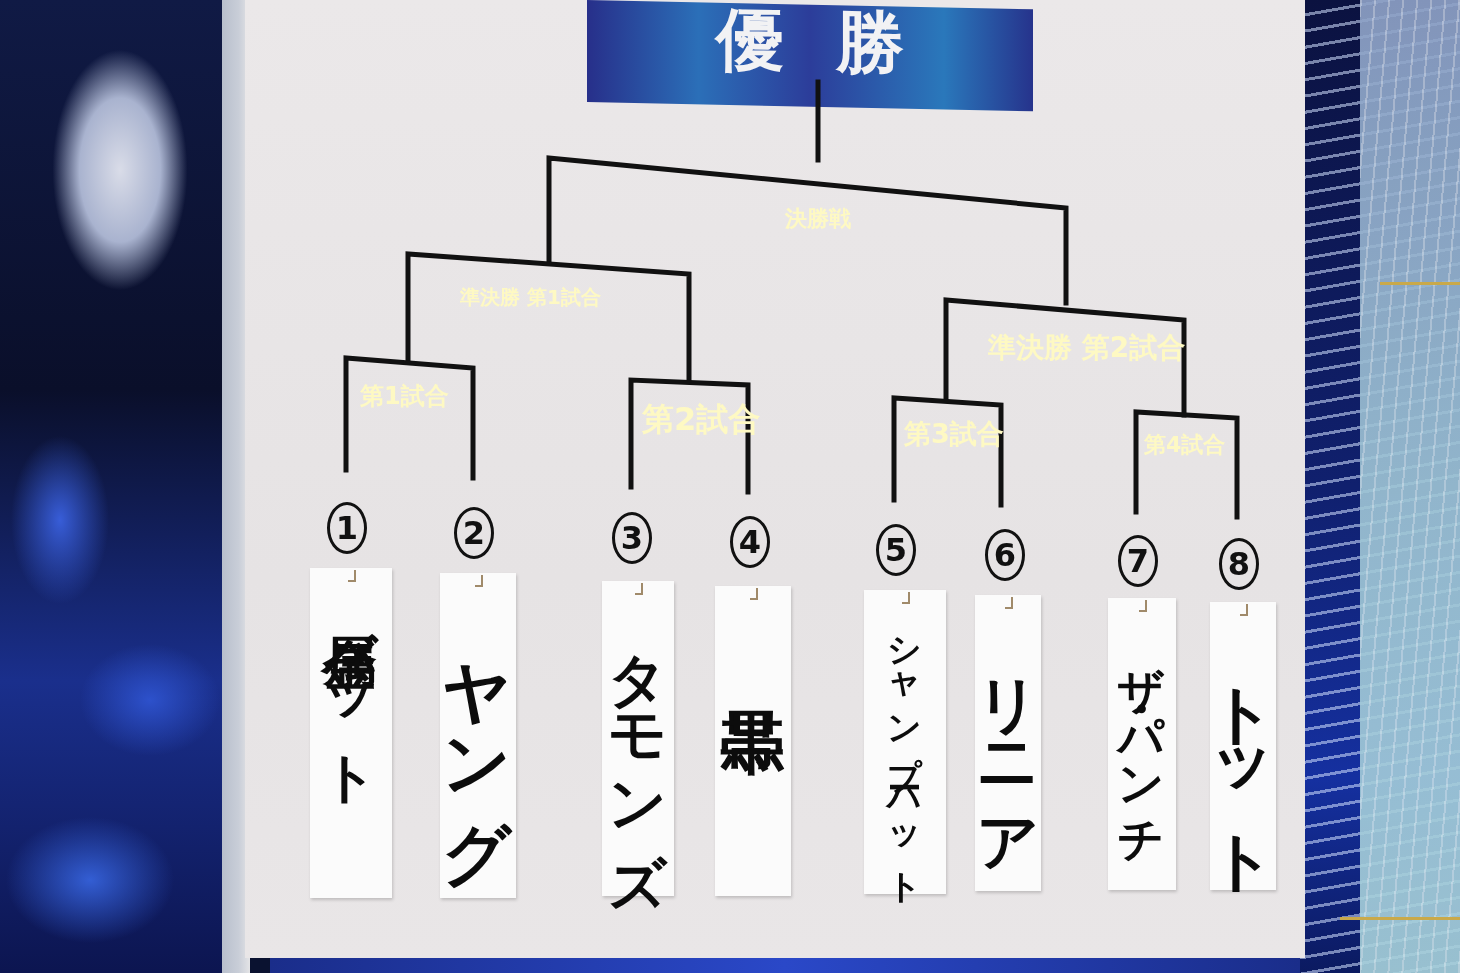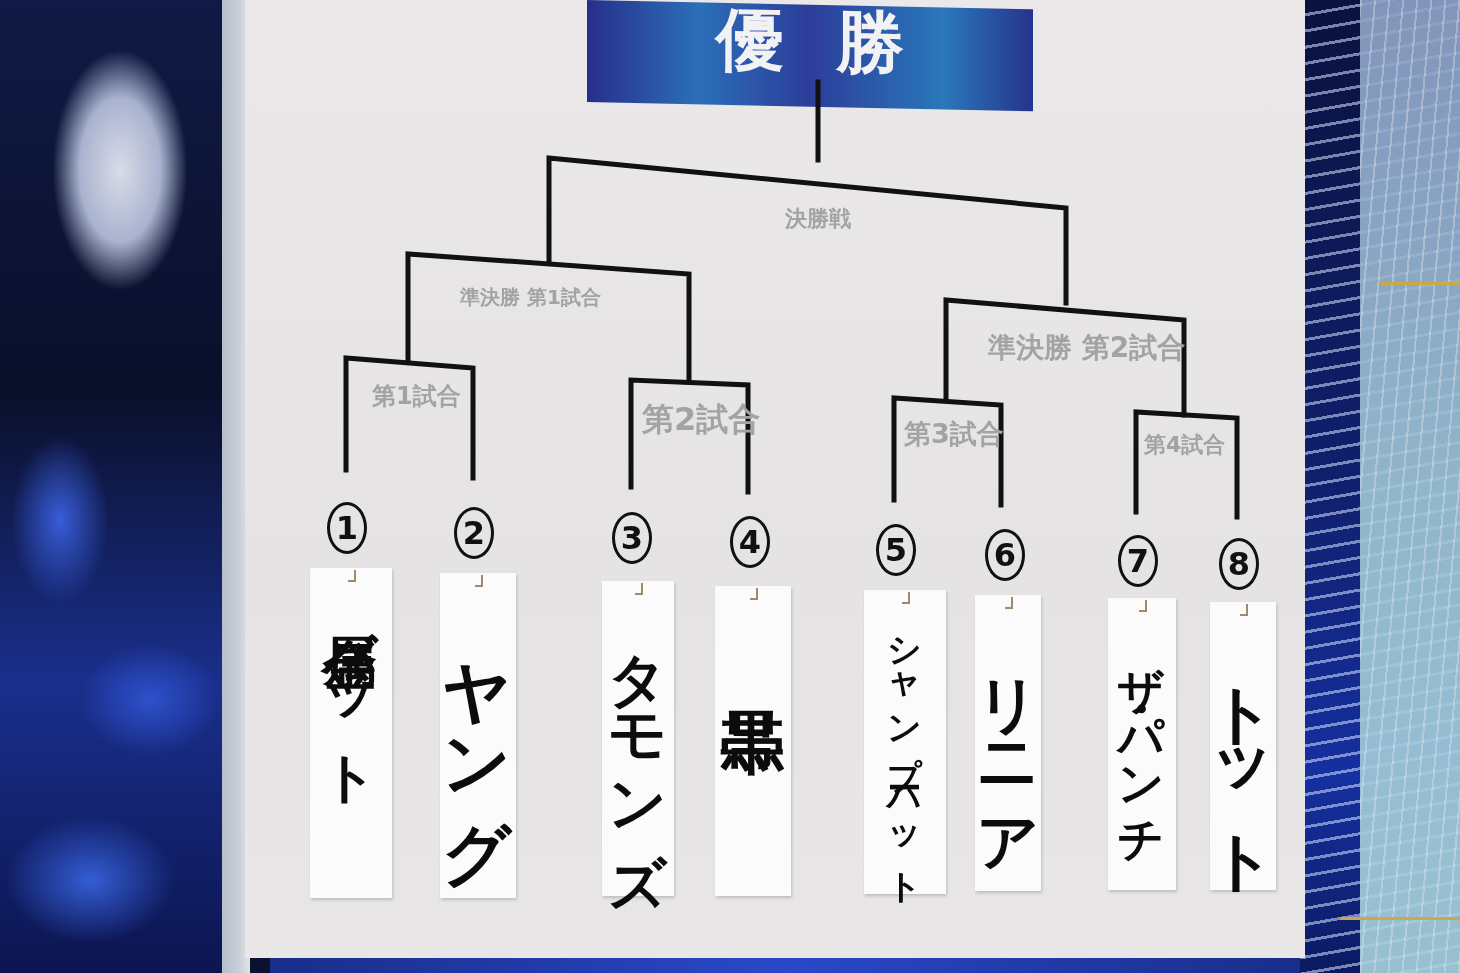--- a/index.html
+++ b/index.html
@@ -60,21 +60,21 @@
     .title-text {
       color: #f2f2f4; font-weight: bold; font-size: 68px; letter-spacing: 52px;
       margin-top: -8px; padding-left: 52px;
       font-family: "DejaVu Sans", sans-serif;
     }
 
     
     svg.bracket { position: absolute; left: 0; top: 0; width: 1460px; height: 973px; }
 
     .round-label {
-      position: absolute; font-weight: bold; color: #a3a3a3;
+      position: absolute; font-weight: bold; color: #fef9c3;
       font-family: "DejaVu Sans", sans-serif; white-space: nowrap;
     }
 
     .seed {
       position: absolute; width: 40px; height: 52px;
       border: 3px solid #111; border-radius: 50%;
       display: flex; align-items: center; justify-content: center;
       font-weight: bold; font-size: 32px; color: #111;
       font-family: "DejaVu Sans", sans-serif;
     }
@@ -131,21 +131,21 @@
 
     <polyline points="894,500 894,398 1001,405 1001,505"></polyline>
 
     <polyline points="1136,512 1136,412 1237,418 1237,517"></polyline>
   </g>
 </svg>
 
 <div class="round-label" style="left:785px; top:204px; font-size:22px;">決勝戦</div>
 <div class="round-label" style="left:460px; top:284px; font-size:20px;">準決勝 第1試合</div>
 <div class="round-label" style="left:988px; top:329px; font-size:28px;">準決勝 第2試合</div>
-<div class="round-label" style="left:360px; top:380px; font-size:24px;margin-left:12px;">第1試合</div>
+<div class="round-label" style="left:360px; top:380px; font-size:24px;">第1試合</div>
 <div class="round-label" style="left:642px; top:398px; font-size:32px;">第2試合</div>
 <div class="round-label" style="left:904px; top:416px; font-size:27px;">第3試合</div>
 <div class="round-label" style="left:1144px; top:430px; font-size:22px;">第4試合</div>
 
 <div class="seed" style="left:327px; top:502px;">
     <span>1</span>
   </div>
 <div class="seed" style="left:454px; top:507px;">
     <span>2</span>
   </div>

